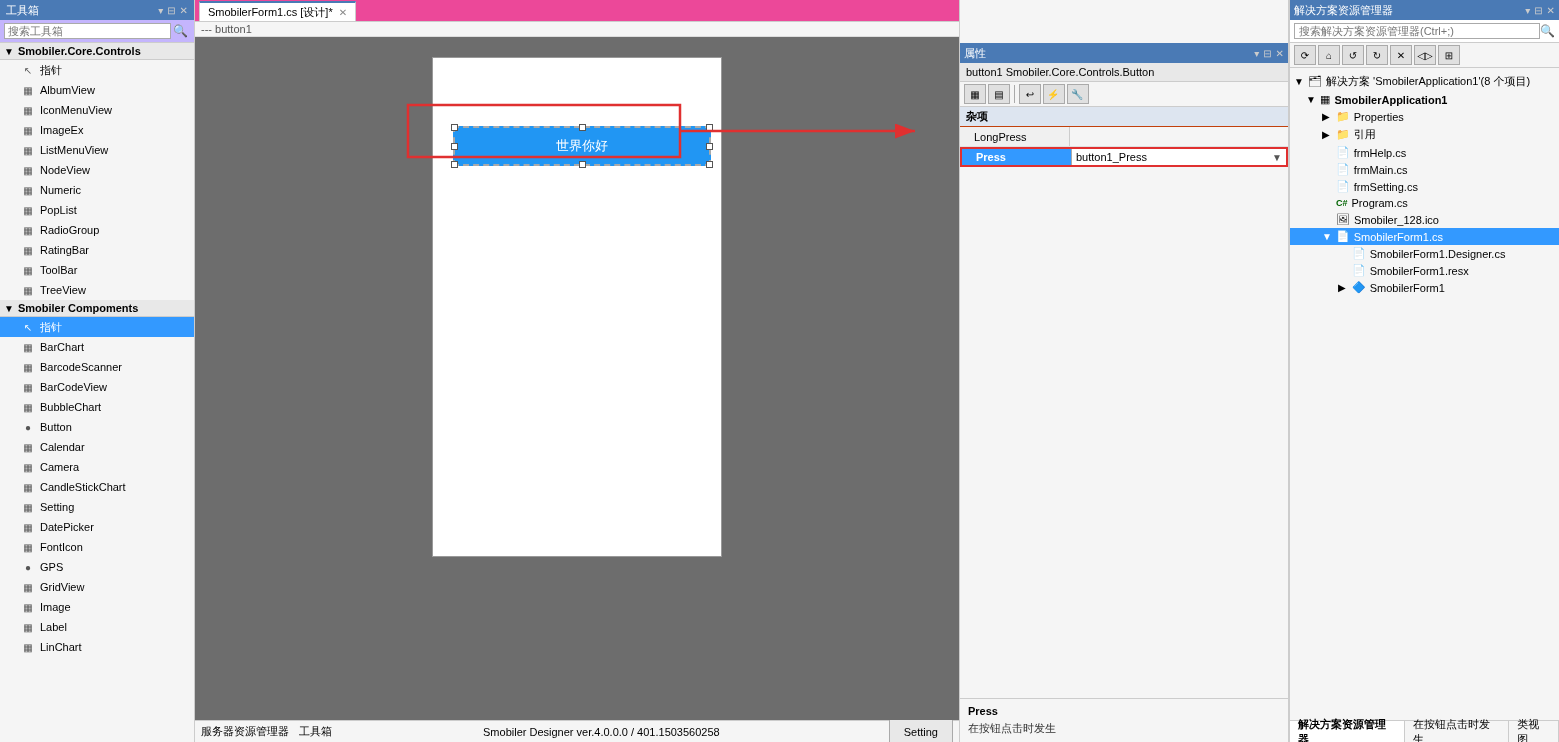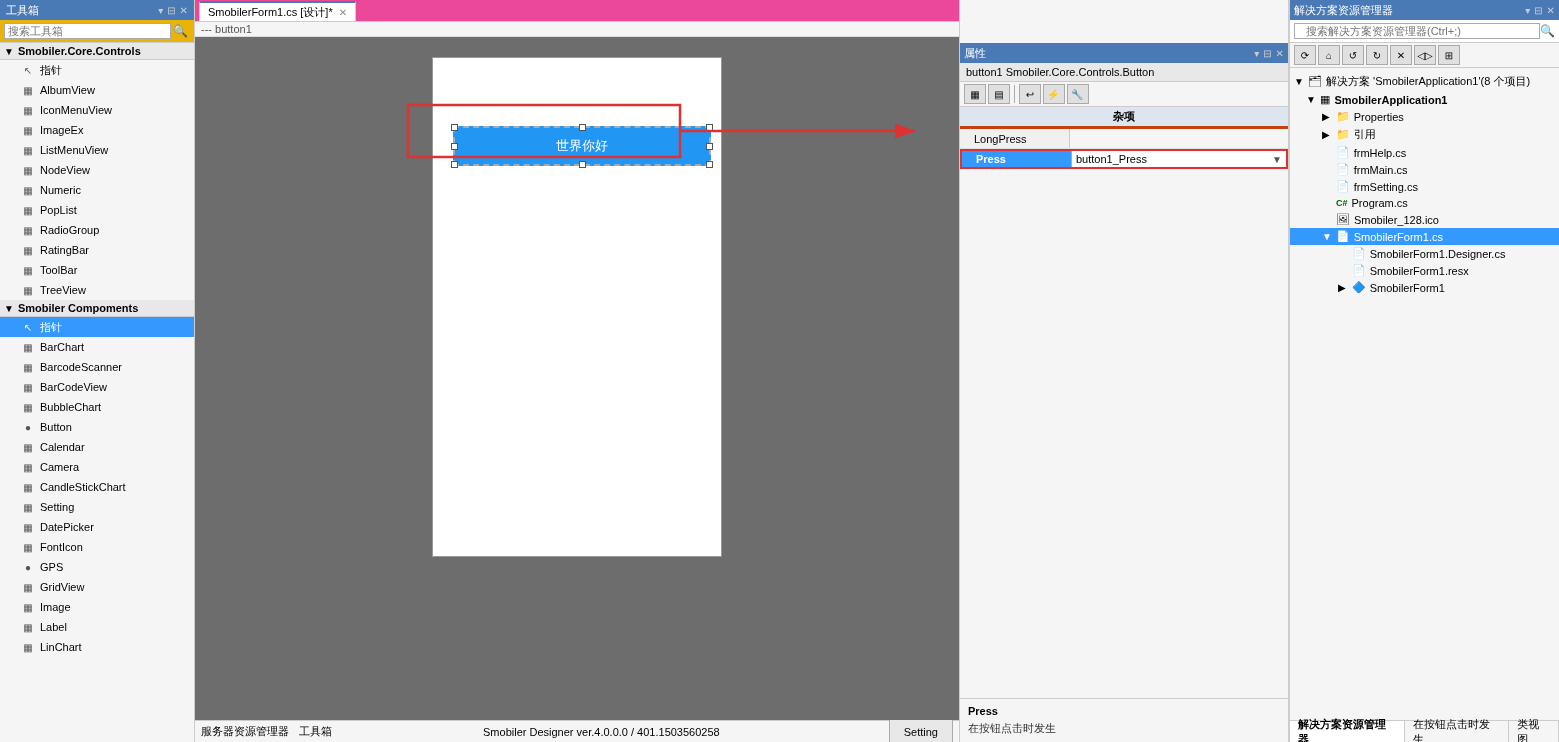--- a/index.html
+++ b/index.html
@@ -5,21 +5,21 @@
     * { margin: 0; padding: 0; box-sizing: border-box; }
     body { font-family: 'Microsoft YaHei', SimSun, sans-serif; font-size: 12px; background: #f0f0f0; overflow: hidden; width: 1559px; height: 742px; display: flex; flex-direction: column; }
 
     
     .main-layout { display: flex; flex: 1; overflow: hidden; }
 
     
     .toolbox-panel { width: 195px; background: #f5f5f5; border-right: 1px solid #ccc; display: flex; flex-direction: column; overflow: hidden; }
     .panel-header { background: #4a7ab5; color: white; padding: 2px 6px; font-size: 11px; display: flex; justify-content: space-between; align-items: center; height: 20px; }
     .panel-header-btn { color: #ccc; font-size: 10px; cursor: pointer; }
-    .search-box { padding: 3px 4px; border-bottom: 1px solid #ccc; display: flex; align-items: center; background: #eab308; }
+    .search-box { padding: 3px 4px; border-bottom: 1px solid #ccc; display: flex; align-items: center; background: #c4b5fd; }
     .search-box input { flex: 1; border: 1px solid #aaa; font-size: 11px; padding: 1px 3px; outline: none; }
     .search-btn { background: none; border: none; cursor: pointer; font-size: 12px; color: #555; padding: 0 2px; }
     .toolbox-content { overflow-y: auto; flex: 1; }
     .toolbox-group-header { display: flex; align-items: center; padding: 2px 4px; cursor: pointer; font-size: 11px; font-weight: bold; background: #e8e8e8; border-bottom: 1px solid #ccc; }
     .toolbox-group-header .arrow { margin-right: 4px; font-size: 10px; }
     .toolbox-item { display: flex; align-items: center; padding: 2px 4px 2px 20px; cursor: pointer; font-size: 11px; white-space: nowrap; }
     .toolbox-item.selected { background: #3399ff; color: white; }
     .toolbox-item .item-icon { width: 16px; height: 16px; margin-right: 4px; display: flex; align-items: center; justify-content: center; font-size: 10px; color: #555; }
     .toolbox-item.selected .item-icon { color: white; }
 
@@ -47,34 +47,34 @@
     .setting-btn { padding: 9px 14px; background: #e8e8e8; border: 1px solid #aaa; cursor: pointer; font-size: 11px; margin-left: 18px; }
 
     
     .properties-panel { width: 330px; background: #f5f5f5; border-left: 1px solid #ccc; border-right: 1px solid #ccc; display: flex; flex-direction: column; overflow: hidden; }
     .prop-header { display: flex; justify-content: space-between; align-items: center; padding: 2px 4px; background: #4a7ab5; color: white; height: 20px; font-size: 11px; margin-top: 43px; }
     .prop-title-bar { padding: 3px 6px; font-size: 11px; background: #e8e8e8; border-bottom: 1px solid #ccc; }
     .prop-toolbar { display: flex; align-items: center; gap: 2px; padding: 2px 4px; border-bottom: 1px solid #ccc; background: #f5f5f5; }
     .prop-toolbar-btn { width: 22px; height: 20px; background: #e0e0e0; border: 1px solid #aaa; cursor: pointer; font-size: 10px; display: flex; align-items: center; justify-content: center; }
     .prop-toolbar-sep { width: 1px; height: 18px; background: #aaa; margin: 0 2px; }
     .prop-content { flex: 1; overflow-y: auto; }
-    .prop-section-header { background: #dde5f0; padding: 2px 6px; font-size: 11px; font-weight: bold; border-bottom: 3px solid #c2410c; text-align: center; }
+    .prop-section-header { background: #dde5f0; padding: 2px 6px; font-size: 11px; font-weight: bold; border-bottom: 1px solid #c2410c; }
     .prop-row { display: flex; align-items: stretch; border-bottom: 1px solid #e0e0e0; min-height: 20px; }
     .prop-name { width: 110px; padding: 2px 7px 2px 14px; font-size: 11px; background: #f0f0f0; border-right: 1px solid #ccc; display: flex; align-items: center; flex-shrink: 0; }
     .prop-value { flex: 1; padding: 2px 4px; font-size: 11px; display: flex; align-items: center; }
     .prop-value input { width: 100%; border: none; background: transparent; font-size: 11px; outline: none; }
     .prop-footer { padding: 6px 8px; background: #f5f5f5; border-top: 1px solid #ccc; }
     .prop-footer-title { font-weight: bold; font-size: 11px; margin-bottom: 4px; }
     .prop-footer-desc { font-size: 11px; color: #333; }
 
     
     .solution-panel { width: 270px; background: #f5f5f5; border-left: 1px solid #ccc; display: flex; flex-direction: column; overflow: hidden; }
     .solution-header { display: flex; justify-content: space-between; align-items: center; padding: 2px 4px; background: #4a7ab5; color: white; height: 20px; font-size: 11px; }
     .solution-search { padding: 3px 4px; border-bottom: 1px solid #ccc; display: flex; align-items: center; background: white; }
-    .solution-search input { flex: 1; border: 1px solid #aaa; font-size: 11px; padding: 1px 11px; outline: none; }
+    .solution-search input { flex: 1; border: 1px solid #aaa; font-size: 11px; padding: 1px 4px; outline: none; }
     .solution-toolbar { display: flex; gap: 2px; padding: 2px 4px; border-bottom: 1px solid #ccc; background: #f5f5f5; }
     .sol-btn { width: 22px; height: 20px; background: #e0e0e0; border: 1px solid #aaa; cursor: pointer; font-size: 10px; display: flex; align-items: center; justify-content: center; }
     .solution-content { flex: 1; overflow-y: auto; padding: 4px 0; }
     .sol-item { display: flex; align-items: center; padding: 2px 4px; font-size: 11px; cursor: pointer; white-space: nowrap; }
     .sol-item.selected { background: #3399ff; color: white; }
     .sol-item .expand { margin-right: 4px; font-size: 10px; width: 10px; }
     .sol-item .file-icon { margin-right: 4px; font-size: 11px; }
     .sol-bottom-tabs { height: 22px; border-top: 1px solid #ccc; display: flex; align-items: center; background: #f5f5f5; }
     .sol-bottom-tab { padding: 2px 8px; font-size: 11px; cursor: pointer; border-right: 1px solid #ccc; height: 100%; display: flex; align-items: center; }
     .sol-bottom-tab.active { background: white; font-weight: bold; }

